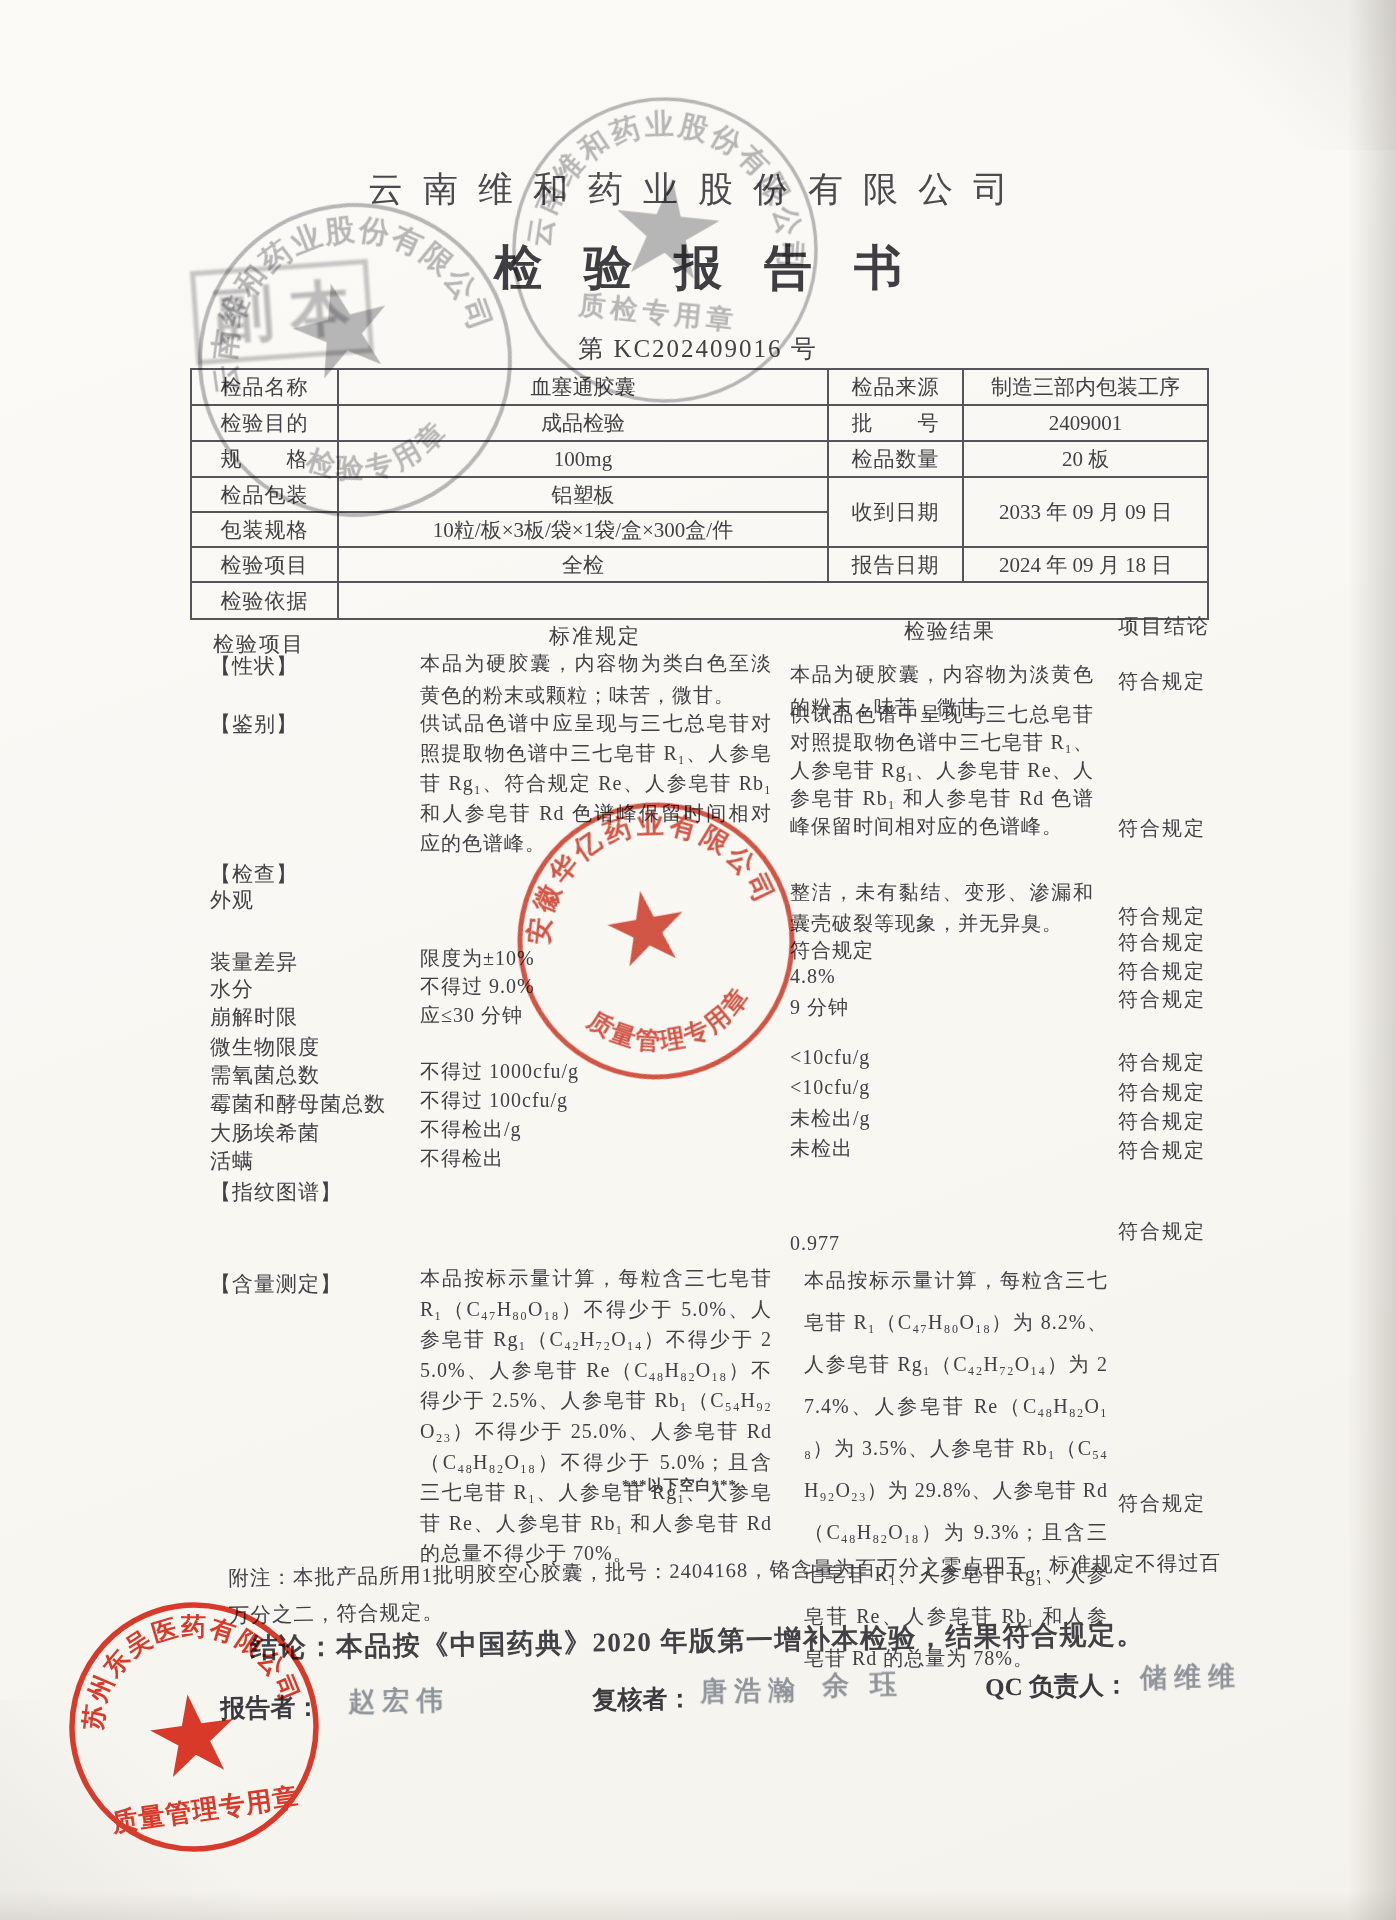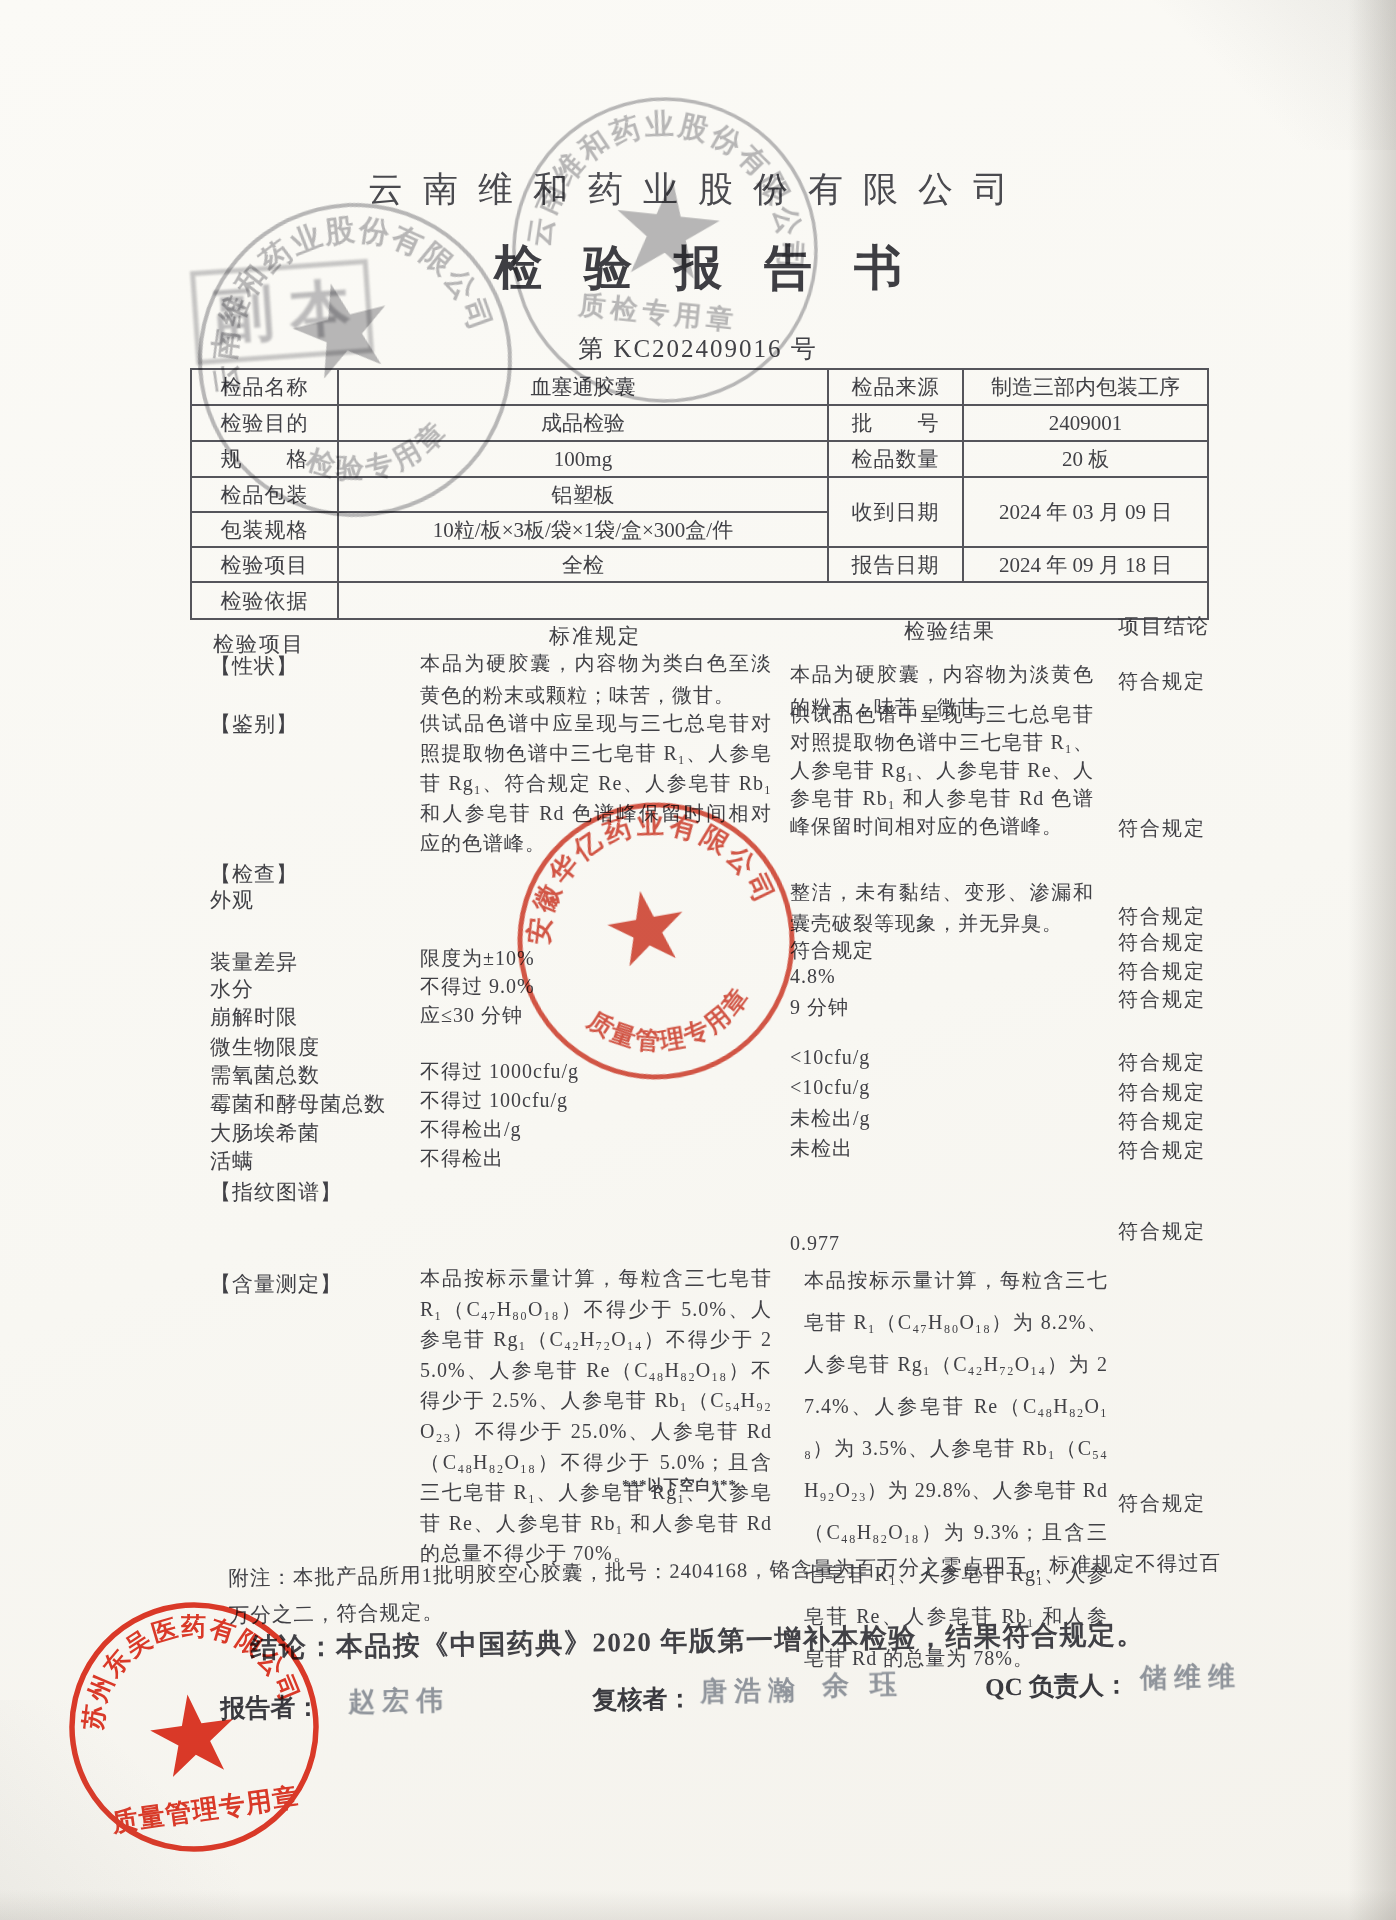--- a/index.html
+++ b/index.html
@@ -82,21 +82,21 @@
     <div class="cell lastcol" style="grid-column:4;grid-row:2">2409001</div>
 
     <div class="cell lbl" style="grid-column:1;grid-row:3">规　　格</div>
     <div class="cell" style="grid-column:2;grid-row:3">100mg</div>
     <div class="cell lbl" style="grid-column:3;grid-row:3">检品数量</div>
     <div class="cell lastcol" style="grid-column:4;grid-row:3">20 板</div>
 
     <div class="cell lbl" style="grid-column:1;grid-row:4">检品包装</div>
     <div class="cell" style="grid-column:2;grid-row:4">铝塑板</div>
     <div class="cell lbl" style="grid-column:3;grid-row:4 / 6">收到日期</div>
-    <div class="cell lastcol" style="grid-column:4;grid-row:4 / 6">2024 年 03 月 09 日</div>
+    <div class="cell lastcol" style="grid-column:4;grid-row:4 / 6">2033 年 09 月 09 日</div>
 
     <div class="cell lbl" style="grid-column:1;grid-row:5">包装规格</div>
     <div class="cell" style="grid-column:2;grid-row:5">10粒/板×3板/袋×1袋/盒×300盒/件</div>
 
     <div class="cell lbl" style="grid-column:1;grid-row:6">检验项目</div>
     <div class="cell" style="grid-column:2;grid-row:6">全检</div>
     <div class="cell lbl" style="grid-column:3;grid-row:6">报告日期</div>
     <div class="cell lastcol" style="grid-column:4;grid-row:6">2024 年 09 月 18 日</div>
 
     <div class="cell lbl lastrow" style="grid-column:1;grid-row:7">检验依据</div>

